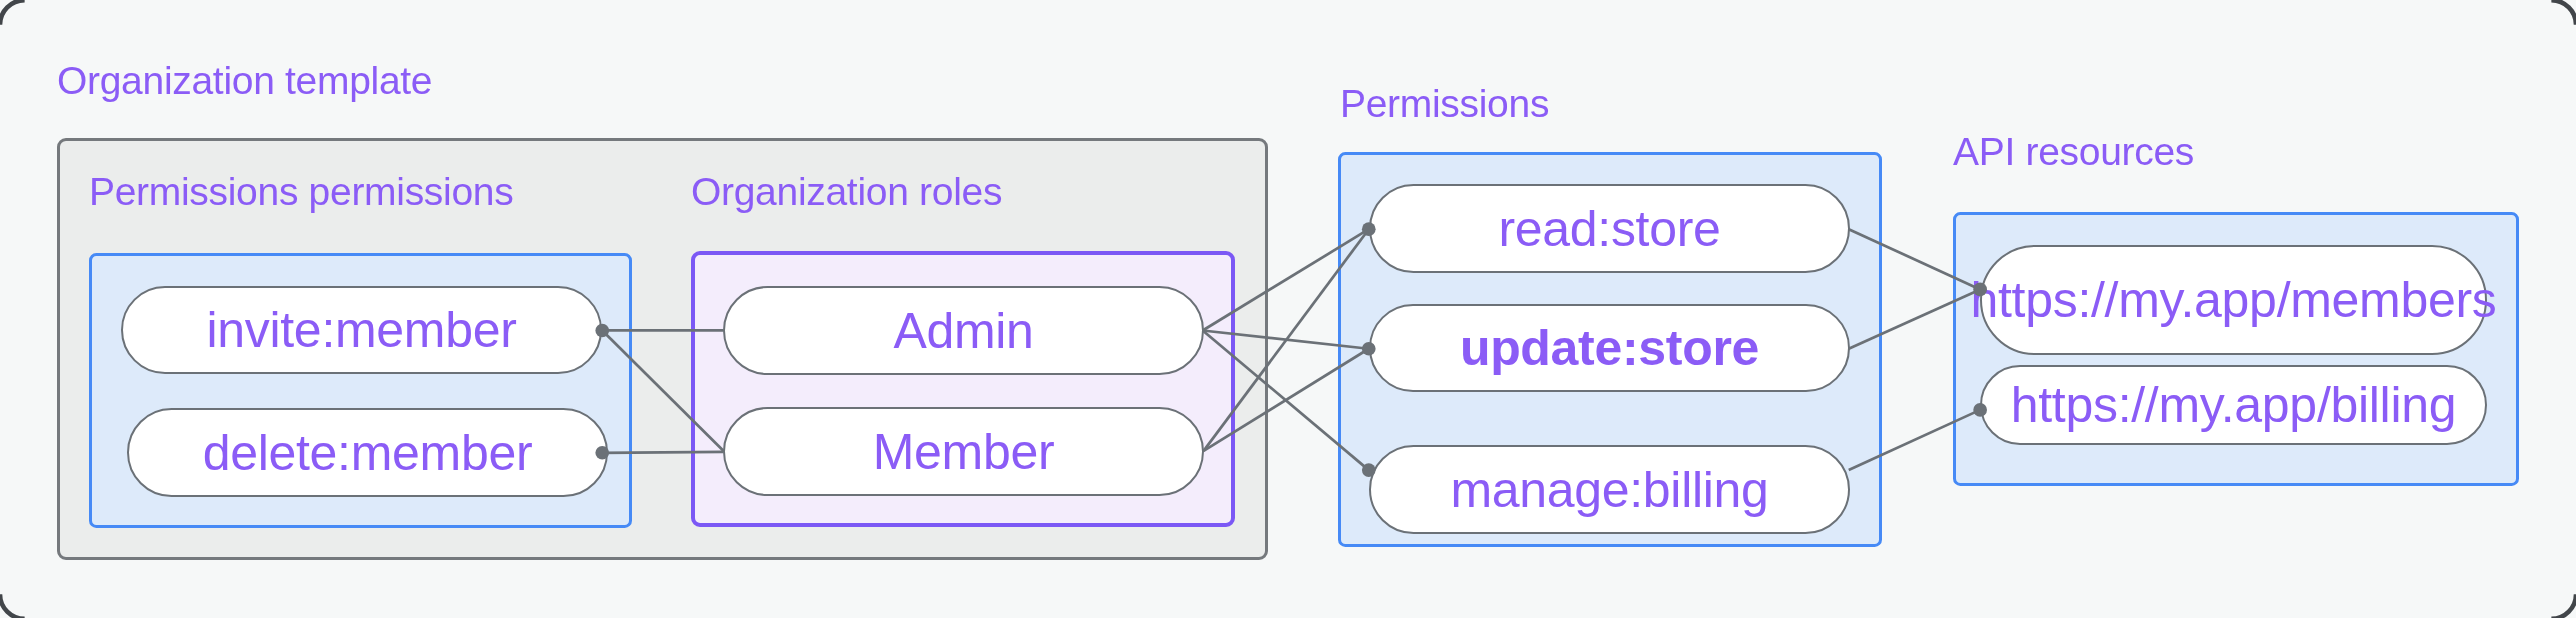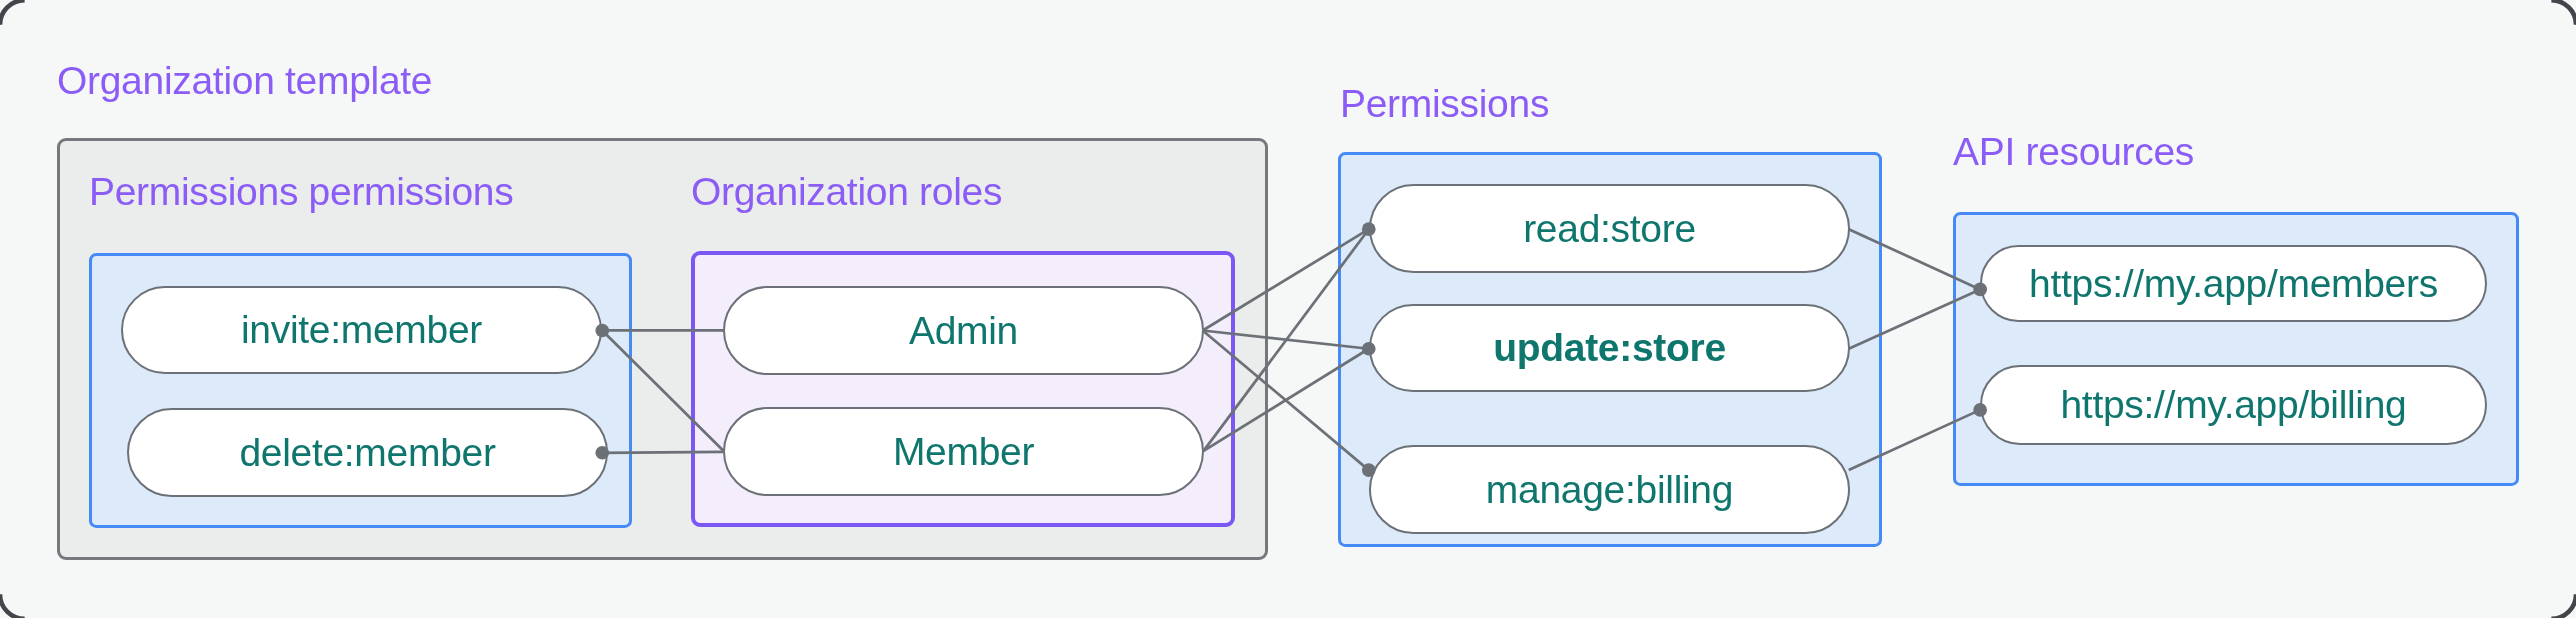--- a/index.html
+++ b/index.html
@@ -37,27 +37,27 @@
     background:#f4edfc;
     border:4.6px solid #7b58f5;
     border-radius:9px;
   }
   .pill{
     position:absolute;
     box-sizing:border-box;
     background:#ffffff;
     border:2.3px solid #6b7177;
     border-radius:55px;
-    font-size:39px;
+    font-size:50px;
     letter-spacing:-0.3px;
     display:flex;
     align-items:center;
     justify-content:center;
     white-space:nowrap;
-    color:#0f766e;
+    color:#8b5cf6;
   }
   svg.overlay{
     position:absolute;
     left:0;top:0;
     width:2576px;height:619px;
     pointer-events:none;
   }
   .edge{stroke:#6b7177;stroke-width:3px;fill:none;}
   .dot{fill:#6b7177;stroke:none;}
   .corner{stroke:#42464a;stroke-width:5px;fill:none;}
@@ -90,21 +90,21 @@
   <div class="pill" style="left:121px;top:286px;width:481px;height:88px;">invite:member</div>
   <div class="pill" style="left:127px;top:408px;width:481px;height:89px;">delete:member</div>
 
   <div class="pill" style="left:723px;top:286px;width:481px;height:89px;">Admin</div>
   <div class="pill" style="left:723px;top:407px;width:481px;height:89px;">Member</div>
 
   <div class="pill" style="left:1369px;top:184px;width:481px;height:89px;">read:store</div>
   <div class="pill" style="left:1369px;top:304px;width:481px;height:88px;font-weight:bold;">update:store</div>
   <div class="pill" style="left:1369px;top:425px;width:481px;height:89px;margin-top:20px;">manage:billing</div>
 
-  <div class="pill" style="left:1980px;top:245px;width:507px;height:77px;">https://my.app/members</div>
+  <div class="pill" style="left:1980px;top:245px;width:507px;height:110px;">https://my.app/members</div>
   <div class="pill" style="left:1980px;top:365px;width:507px;height:80px;">https://my.app/billing</div>
 
   <svg class="overlay" viewBox="0 0 2823 678" xmlns="http://www.w3.org/2000/svg">
 
     <line class="edge" x1="660" y1="362" x2="793" y2="362"></line>
     <line class="edge" x1="660" y1="362" x2="793" y2="494"></line>
     <line class="edge" x1="660" y1="496" x2="793" y2="495"></line>
 
     <line class="edge" x1="1318" y1="362" x2="1500" y2="251"></line>
     <line class="edge" x1="1318" y1="362" x2="1500" y2="382"></line>

